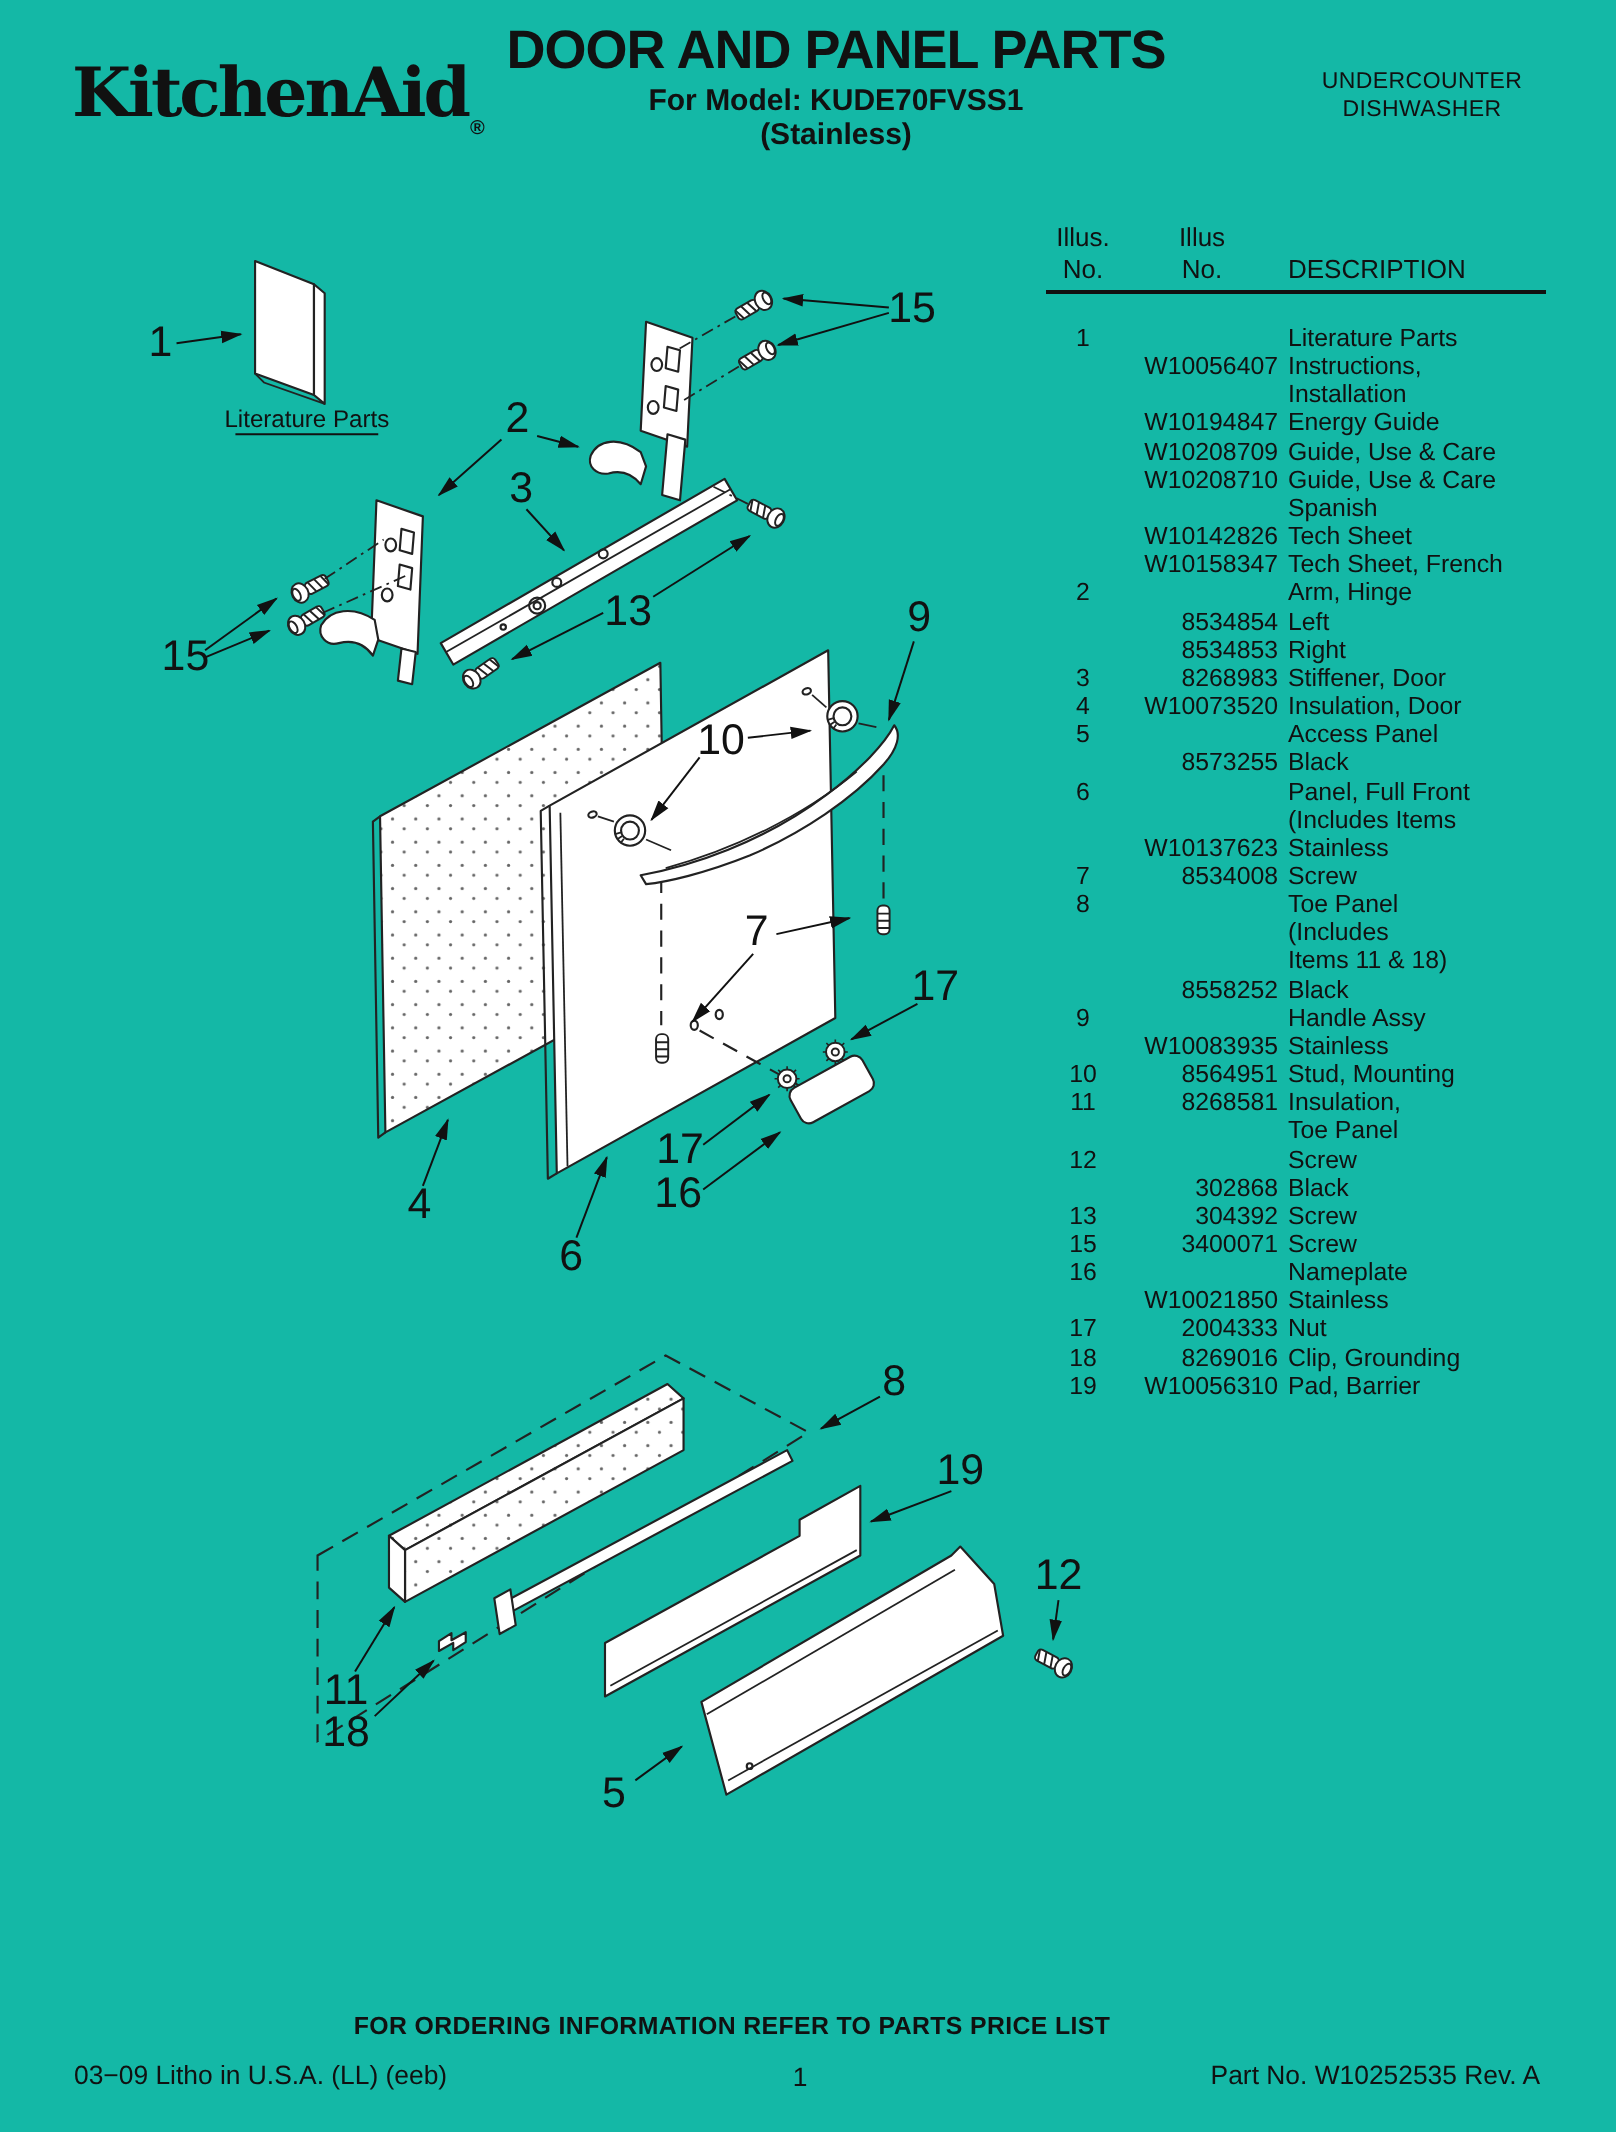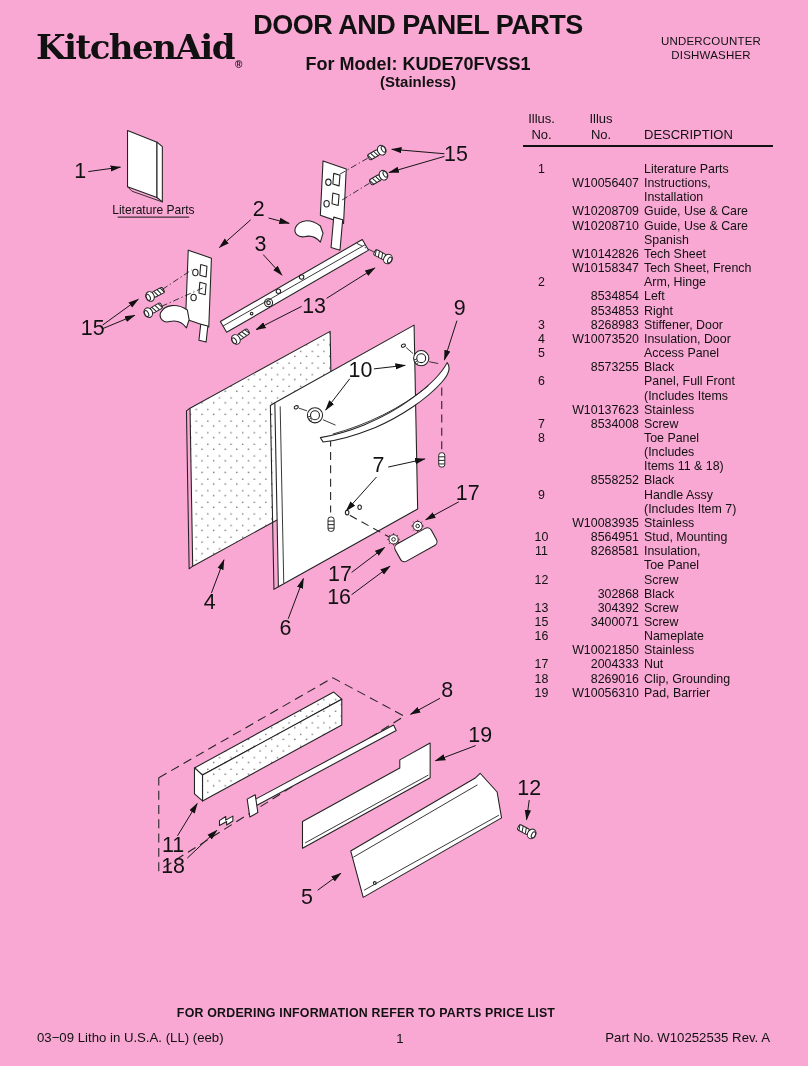--- a/index.html
+++ b/index.html
@@ -1,26 +1,26 @@
 <!DOCTYPE html>
 <html><head>
 <meta charset="utf-8">
 <style>
   html,body{margin:0;padding:0;background:#e8e8e8;}
-  .page{position:relative;width:808px;height:1066px;background:#f9a8d4;
+  .page{position:relative;width:808px;height:1066px;background:#14b8a6;
         font-family:"Liberation Sans",sans-serif;color:#111;overflow:hidden;margin:0 auto;}
 
   
   .brand{position:absolute;left:36px;top:27px;font-family:"DejaVu Serif",serif;
          font-weight:700;font-size:34px;letter-spacing:-1.5px;white-space:nowrap;}
   .brand .reg{font-size:10px;font-family:"Liberation Sans",sans-serif;
               position:relative;top:9px;left:1px;letter-spacing:0;}
   .title-block{position:absolute;left:202px;top:11px;width:432px;text-align:center;font-weight:700;}
   .title{font-size:27px;letter-spacing:-0.5px;line-height:29px;}
-  .model{font-size:18px;margin-top:16px;line-height:17px;}
+  .model{font-size:15px;margin-top:2px;line-height:17px;}
   .finish{font-size:15px;margin-top:0;line-height:17px;}
   .cat-block{position:absolute;left:650px;top:34px;width:122px;text-align:center;
              font-size:11.5px;line-height:14px;letter-spacing:0.2px;}
 
   
   .table{position:absolute;left:523px;top:111px;width:250px;font-size:12.4px;}
   .t-head{display:grid;grid-template-columns:37px 76px auto;column-gap:3px;
           font-weight:400;font-size:13px;line-height:15.5px;padding-bottom:3px;
           border-bottom:2.5px solid #111;}
   .h-c{display:flex;flex-direction:column;justify-content:flex-end;text-align:center;}
@@ -95,20 +95,25 @@
           <span class="c-p">W10056407</span>
           <span class="c-d">Instructions,</span>
         </div>
 
         <div class="t-row">
           <span class="c-i"></span>
           <span class="c-p"></span>
           <span class="c-d">Installation</span>
         </div>
 
+        <div class="t-row">
+          <span class="c-i"></span>
+          <span class="c-p">W10194847</span>
+          <span class="c-d">Energy Guide</span>
+        </div>
 
         <div class="t-row">
           <span class="c-i"></span>
           <span class="c-p">W10208709</span>
           <span class="c-d">Guide, Use &amp; Care</span>
         </div>
 
 
         <div class="t-row">
           <span class="c-i"></span>
@@ -224,25 +229,20 @@
           <span class="c-p">8558252</span>
           <span class="c-d">Black</span>
         </div>
 
         <div class="t-row">
           <span class="c-i">9</span>
           <span class="c-p"></span>
           <span class="c-d">Handle Assy</span>
         </div>
 
-        <div class="t-row">
-          <span class="c-i"></span>
-          <span class="c-p"></span>
-          <span class="c-d">(Includes Item 7)</span>
-        </div>
 
         <div class="t-row">
           <span class="c-i"></span>
           <span class="c-p">W10083935</span>
           <span class="c-d">Stainless</span>
         </div>
 
         <div class="t-row">
           <span class="c-i">10</span>
           <span class="c-p">8564951</span>

